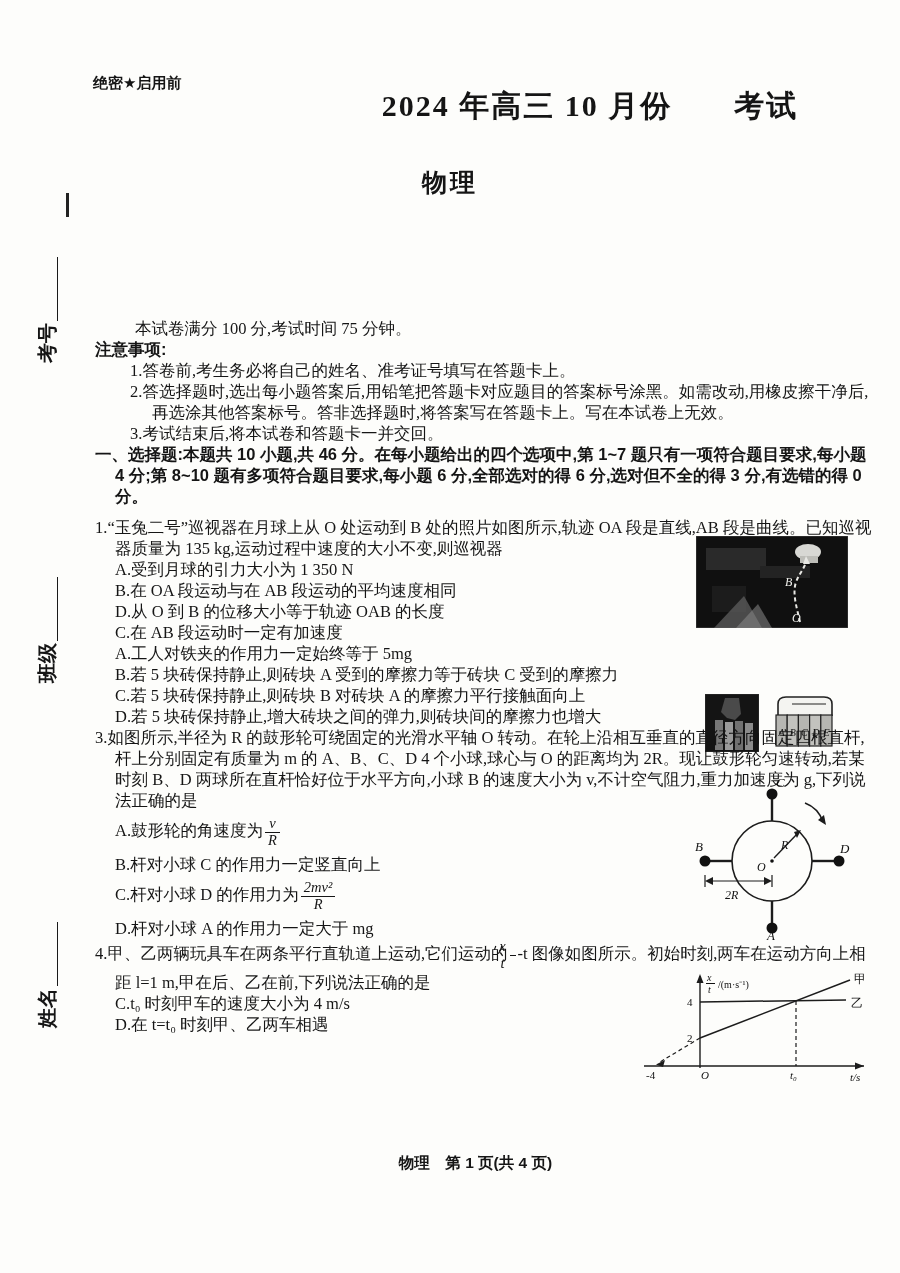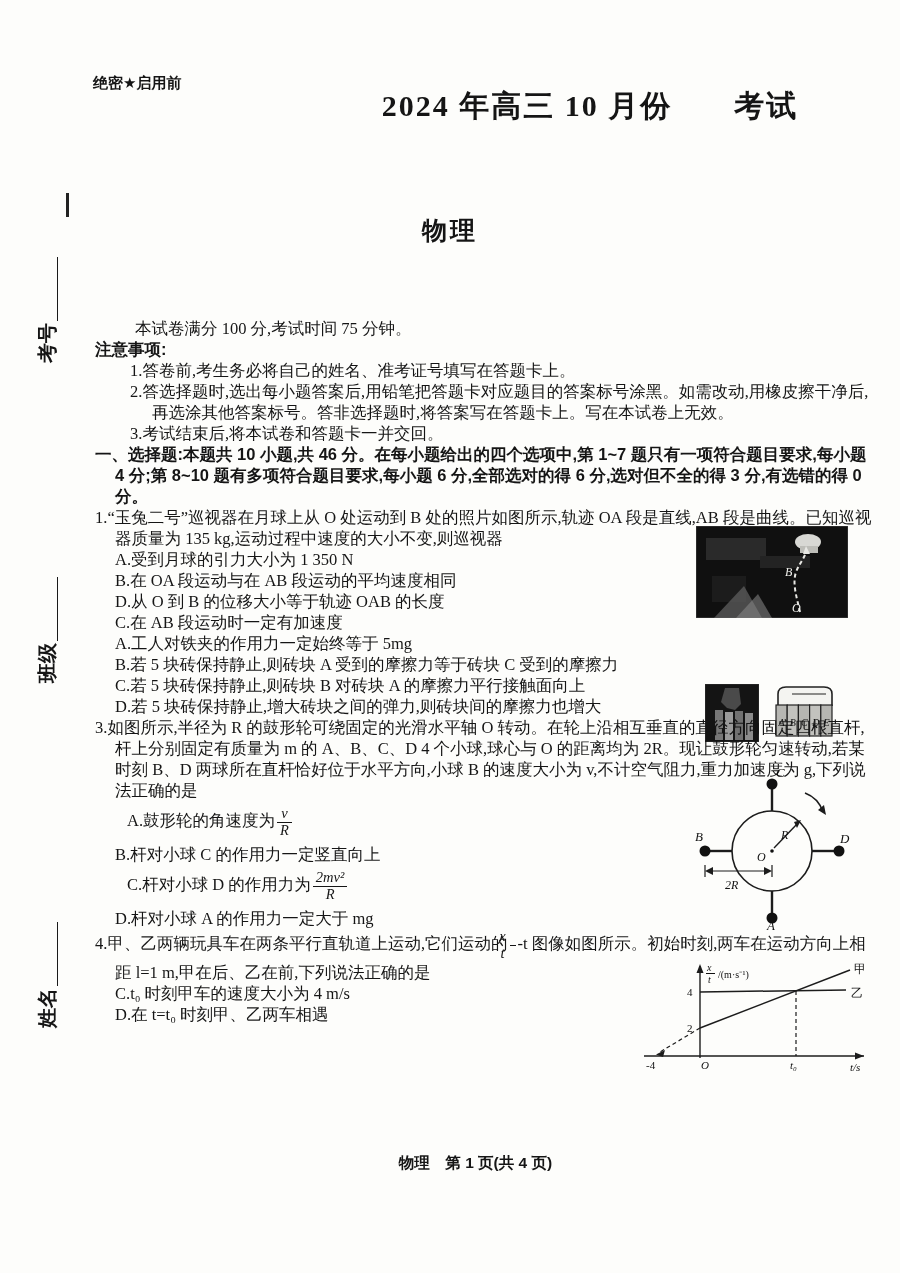--- a/index.html
+++ b/index.html
@@ -9,40 +9,40 @@
     background:#fdfdfb; color:#151515; overflow:hidden;
     font-family:"Liberation Serif","DejaVu Serif",serif;
     font-size:16.5px; line-height:21px;
   }
   .hei { font-family:"Liberation Sans","DejaVu Sans",sans-serif; font-weight:bold; }
 
   
   .secrecy { position:absolute; left:93px; top:72px; font-size:15px; }
   .title-row { position:absolute; top:95px; left:0; width:900px; padding-left:280px; text-align:center; font-size:30px; letter-spacing:2px; font-family:"Liberation Serif",serif; font-weight:bold; }
   .title-gap { display:inline-block; width:62px; }
-  .subject { position:absolute; top:172px; left:0; width:900px; text-align:center; font-size:25px; font-weight:bold; letter-spacing:3px;margin-top:48px; }
+  .subject { position:absolute; top:172px; left:0; width:900px; text-align:center; font-size:25px; font-weight:bold; letter-spacing:3px; }
   .scan-tick { position:absolute; left:66px; top:193px; width:3px; height:24px; background:#222; }
 
   
   .vlabel { position:absolute; left:-29px; width:150px; height:24px;
     transform:rotate(-90deg); transform-origin:center center;
     display:flex; align-items:flex-end; justify-content:center;
     font-size:20px; }
   .vlabel .vl-line { display:inline-block; width:64px; border-bottom:1.5px solid #1a1a1a; height:4px; margin-left:2px; }
 
   
   .content { position:absolute; left:95px; top:318px; width:778px; }
   .indent2 { padding-left:40px; }
   .notes-title { font-size:16.5px; }
   .note { margin-left:35px; padding-left:22px; text-indent:-22px; }
-  .heading { padding-left:20px; text-indent:-20px; margin-bottom:0; }
+  .heading { padding-left:20px; text-indent:-20px; margin-bottom:10px; }
   .hang { padding-left:20px; text-indent:-20px; }
   .question { position:relative; }
   .opt { margin-left:20px; }
-  .opt-tall { margin:5px 0 5px 32px; }
+  .opt-tall { margin:5px 0 5px 20px; }
 
   
   .frac { display:inline-block; vertical-align:middle; text-align:center; line-height:1.1; font-size:0.88em; margin:0 2px; font-style:italic; }
   .frac .num { display:block; border-bottom:1.3px solid #151515; padding:0 3px; }
   .frac .den { display:block; padding:0 3px; }
 
   
   .fig { position:absolute; }
   .fig-q1 { right:25px; top:19px; }
   .fig-q2 { right:35px; top:51px; display:flex; gap:9px; align-items:flex-start; }

